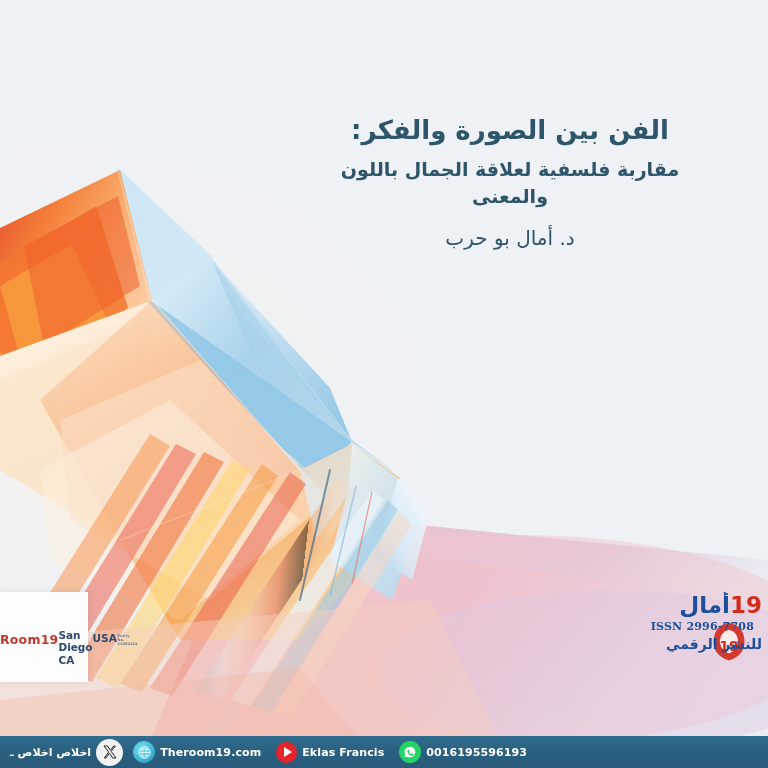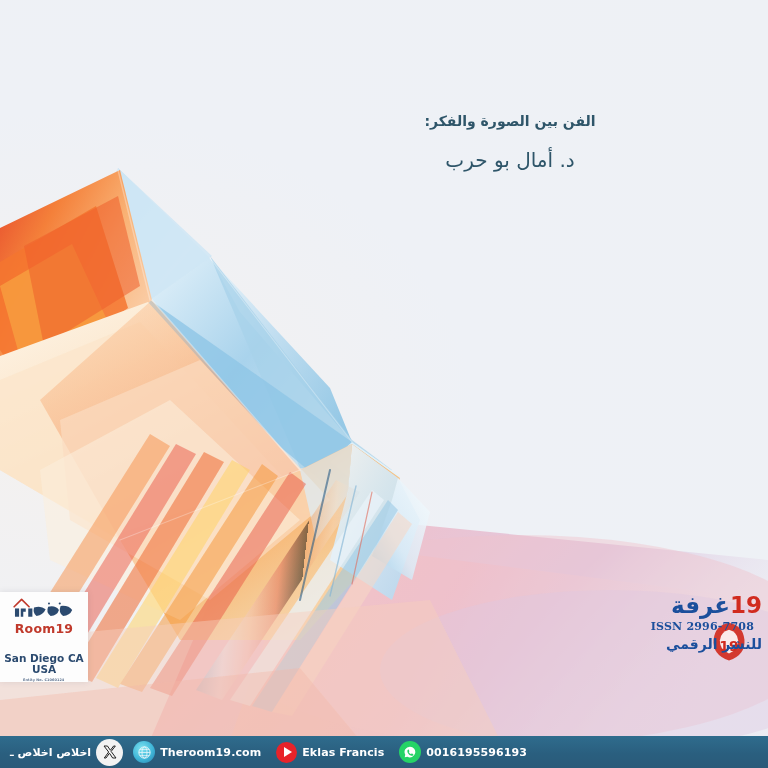--- a/index.html
+++ b/index.html
@@ -33,21 +33,21 @@
     position: absolute;
     left: 300px;
     top: 112px;
     width: 420px;
     text-align: center;
     direction: rtl;
     color: #2e5569;
     line-height: 1.42;
   }
   .title-line-1 {
-    font-size: 14px;
+    font-size: 26px;
     font-weight: 700;
     letter-spacing: 0px;
   }
   .title-line-2 {
     font-size: 19px;
     font-weight: 700;
     margin-top: 7px;
   }
   .author-line {
     font-size: 20px;
@@ -58,21 +58,21 @@
   
   .room19-card {
     position: absolute;
     left: 0px;
     top: 592px;
     width: 88px;
     height: 90px;
     background: #fdfdfd;
     box-shadow: 0 0 6px rgba(60,60,80,0.13);
     display: flex;
-    flex-direction: column;
+    flex-direction: row;
     align-items: center;
     justify-content: flex-start;
     padding-top: 4px;
     box-sizing: border-box;
   }
   .room19-mark { width: 80px; height: 30px; display: block; }
   .room19-name {
     color: #c0392b;
     font-size: 12.5px;
     font-weight: 700;
@@ -380,20 +380,21 @@
         <path d="M120 540 L300 470" stroke="#ffffff" stroke-width="1.2" fill="none" opacity="0.45"></path>
       </g>
 
       <path d="M0 640 L430 600 L500 740 L0 740 Z" fill="#f6cfbc" opacity="0.45"></path>
       <path d="M0 700 L300 668 L360 740 L0 740 Z" fill="#f3b9a8" opacity="0.4"></path>
     </svg>
   </div>
 
   <div class="title-block">
     <div class="title-line-1">الفن بين الصورة والفكر:</div>
+    <div class="title-line-2">مقاربة فلسفية لعلاقة الجمال باللون والمعنى</div>
     <div class="author-line">د. أمال بو حرب</div>
   </div>
 
   <div class="room19-card">
     <svg class="room19-mark" viewBox="0 0 160 60">
 
       <path d="M8 26 L26 8 L44 26" fill="none" stroke="#c0392b" stroke-width="4" stroke-linecap="round" stroke-linejoin="round"></path>
 
       <path d="M10 30 h10 v20 h-10 z" fill="#2b4a6f"></path>
       <path d="M24 30 h12 v8 h-6 v12 h-6 z" fill="#2b4a6f"></path>
@@ -410,21 +411,21 @@
     <div class="room19-entity">Entity No. C1060124</div>
   </div>
 
   <div class="publisher">
     <svg class="pub-emblem" viewBox="0 0 60 64">
       <path d="M30 6 q20 4 22 24 q2 22 -22 30 q-24 -8 -22 -30 q2 -20 22 -24 z" fill="#d12b1f" opacity="0.92"></path>
       <path d="M30 16 q12 3 13 15 q1 13 -13 19 q-14 -6 -13 -19 q1 -12 13 -15 z" fill="#ffffff" opacity="0.9"></path>
       <text x="30" y="46" font-family="DejaVu Sans, sans-serif" font-size="20" font-weight="bold" fill="#d12b1f" text-anchor="middle">19</text>
     </svg>
     <div class="pub-row1">
-      <span class="num">19</span><span>غرفة</span>
+      <span class="num">19</span><span>أمال</span>
     </div>
     <div class="pub-issn">ISSN 2996-7708</div>
     <div class="pub-row3">للنشر الرقمي</div>
   </div>
 
   <div class="social-bar">
 
     <div class="social-item">
       <span class="social-label rtl">اخلاص اخلاص ـ</span>
       <span class="ico-x-wrap">

